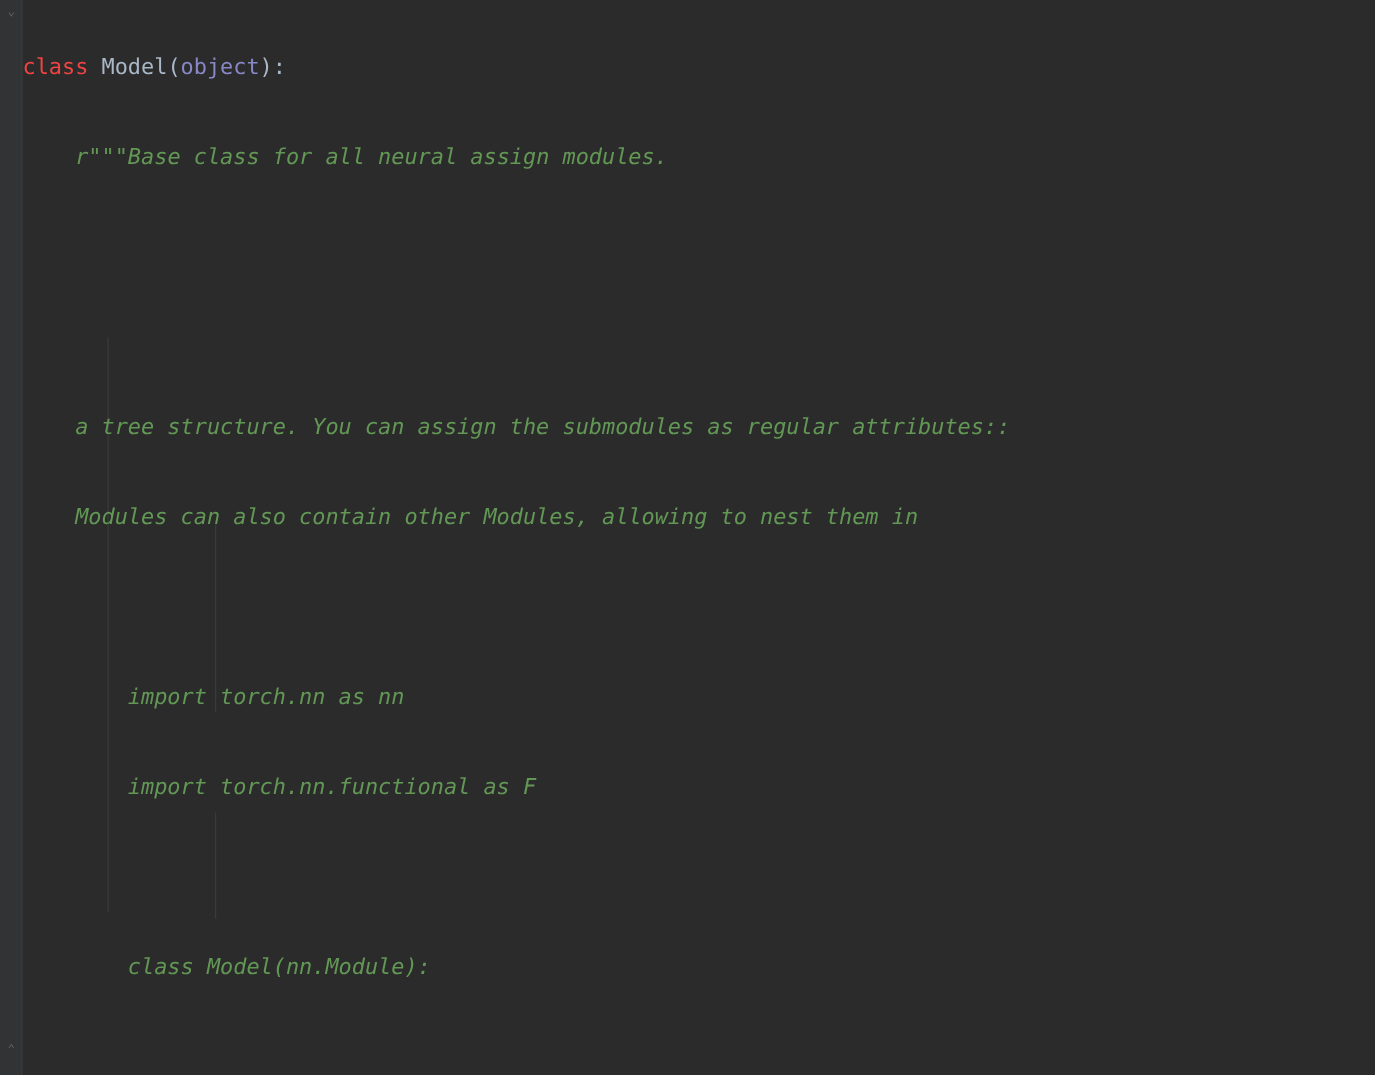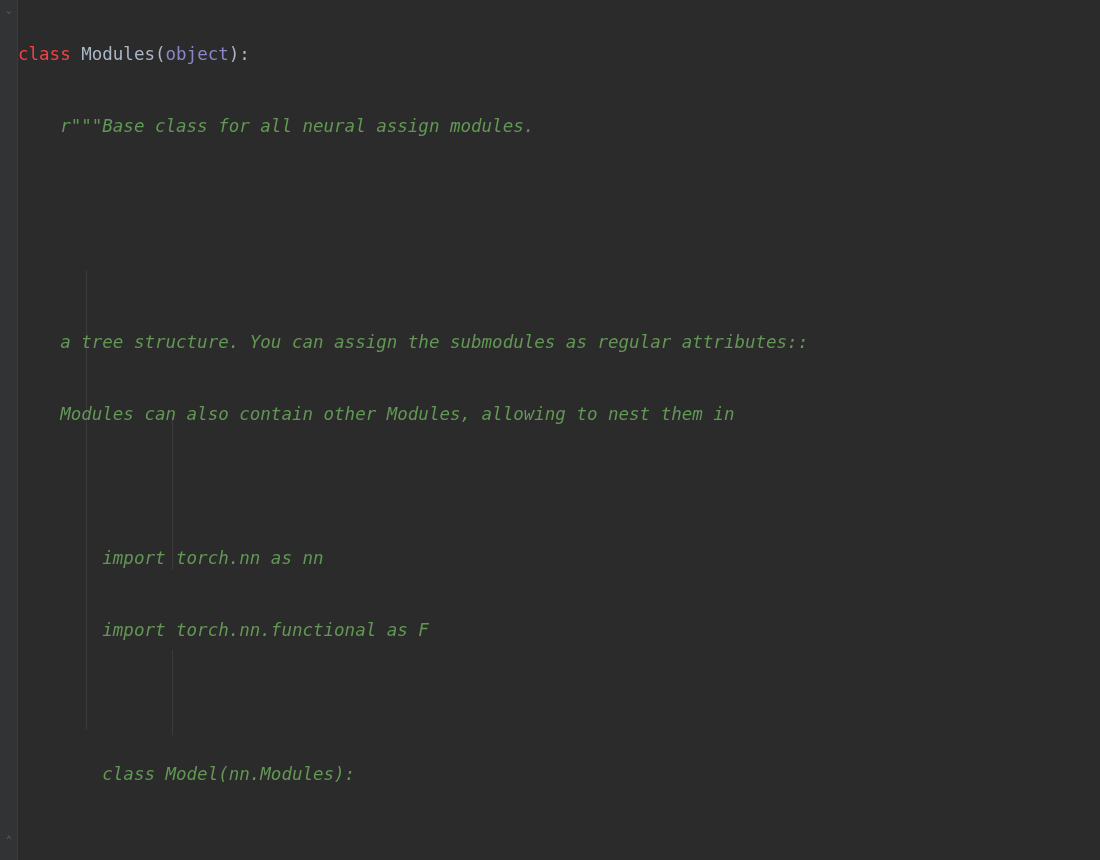--- a/index.html
+++ b/index.html
@@ -66,31 +66,31 @@
 <div class="gutter">
   <div class="fold-marker fold-top">⌄</div>
   <div class="fold-marker fold-bot">⌃</div>
 </div>
 
 <div class="indent-guide g1"></div>
 <div class="indent-guide g2"></div>
 <div class="indent-guide g3"></div>
 
 <div class="code-area">
-<div class="line"><span class="kw">class </span><span class="cls-name">Modules</span><span class="pun">(</span><span class="obj">object</span><span class="pun">):</span></div>
+<div class="line"><span class="kw">class </span><span class="cls-name">Model</span><span class="pun">(</span><span class="obj">object</span><span class="pun">):</span></div>
 <div class="line"><span class="doc">    r</span><span class="q doc">"""</span><span class="doc">Base class for all neural assign modules.</span></div>
 <div class="line"><span class="doc"></span></div>
 <div class="line"><span class="doc"></span></div>
 <div class="line"><span class="doc">    a tree structure. You can assign the submodules as regular attributes::</span></div>
 <div class="line"><span class="doc">    Modules can also contain other Modules, allowing to nest them in</span></div>
 <div class="line"><span class="doc"></span></div>
 <div class="line"><span class="doc">        import torch.nn as nn</span></div>
 <div class="line"><span class="doc">        import torch.nn.functional as F</span></div>
 <div class="line"><span class="doc"></span></div>
-<div class="line"><span class="doc">        class Model(nn.Modules):</span></div>
+<div class="line"><span class="doc">        class Model(nn.Module):</span></div>
 
 
 
 
 
 
 
 
 
 

